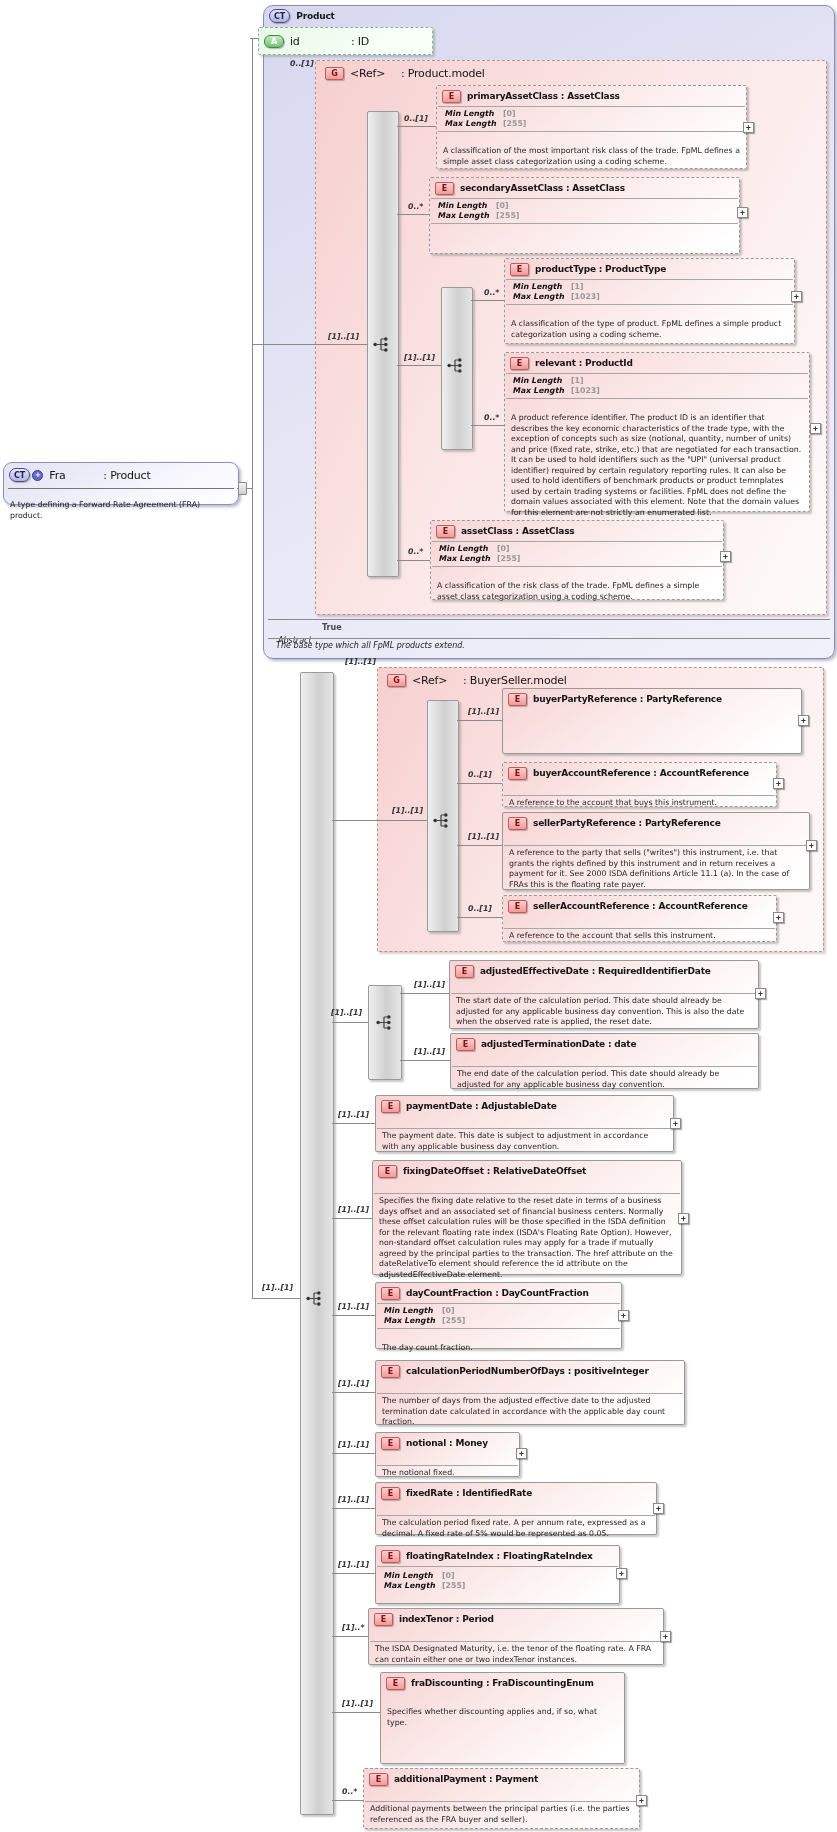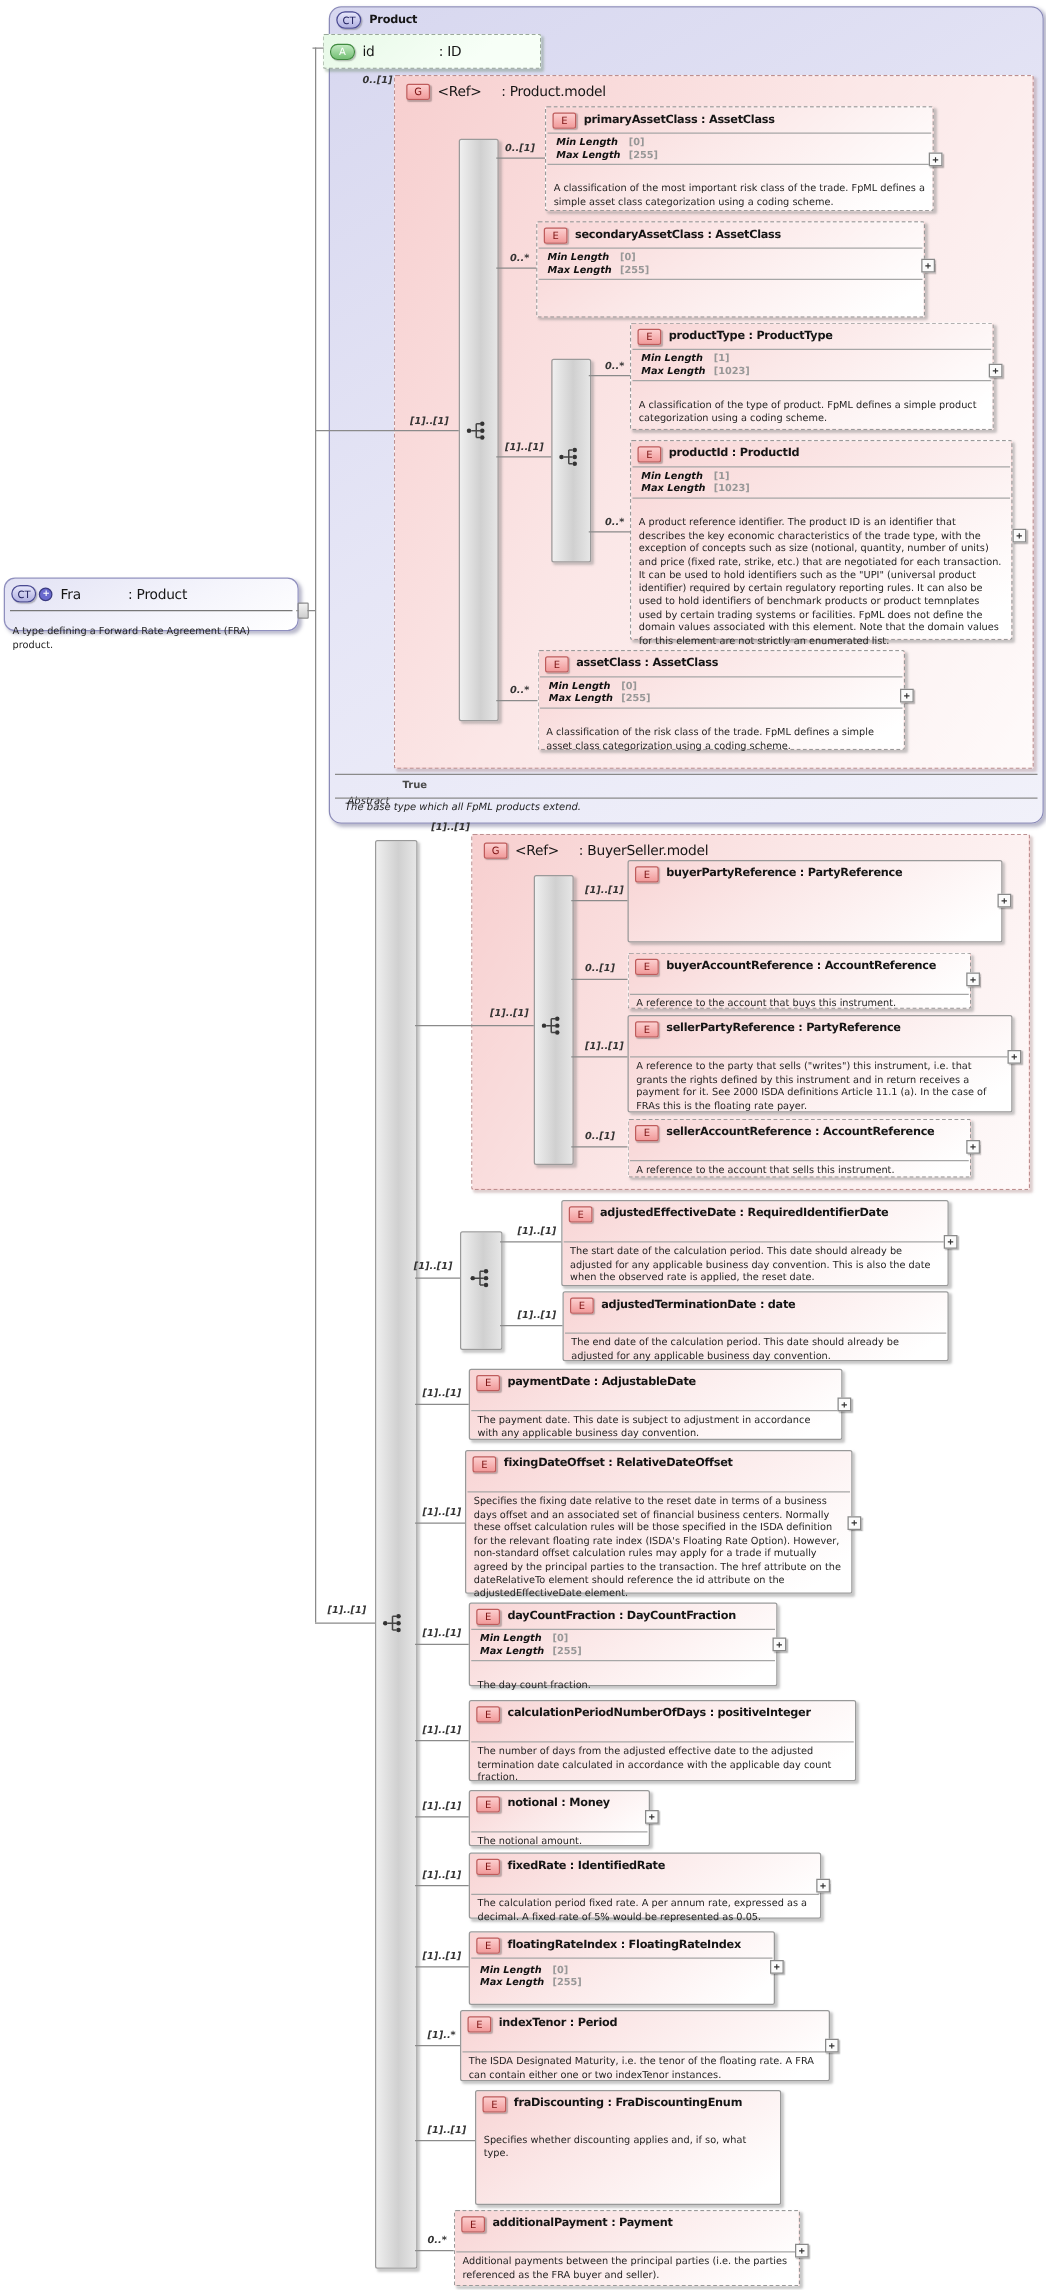--- a/index.html
+++ b/index.html
@@ -14,21 +14,21 @@
         border:1px dashed #bc8f8f;border-radius:2px;box-shadow:2px 2px 2px rgba(160,120,120,.35);}
   .abox{position:absolute;z-index:4;background:linear-gradient(140deg,#e7f9e7 0%,#f7fff7 70%);
         border:1px dashed #9aa89a;border-radius:2px;box-shadow:2px 2px 2px rgba(110,140,110,.4);}
   .ebox{position:absolute;z-index:4;background:linear-gradient(145deg,#f8d4d4 0%,#fbe8e8 40%,#ffffff 92%);
         border:1px solid #999;border-radius:2px;box-shadow:2px 2px 2px rgba(130,130,130,.45);}
   .ebox.dash{border-style:dashed;}
   
   .hd{display:flex;align-items:center;gap:6px;padding:2px 5px;height:16px;white-space:nowrap;}
   .ttl{font-weight:bold;font-size:9px;letter-spacing:-.2px;color:#151515;}
   .nm{font-weight:normal;font-size:11px;letter-spacing:-.2px;color:#151515;display:inline-block;}
-  .bdg{display:inline-flex;align-items:center;justify-content:center;font-weight:normal;font-size:8px;
+  .bdg{display:inline-flex;align-items:center;justify-content:center;font-weight:bold;font-size:8px;
        flex:0 0 auto;box-shadow:1px 1px 1px rgba(0,0,0,.25);}
   .bdg.e,.bdg.g{width:17px;height:11px;background:linear-gradient(#fccfcf,#f29a9a);border:1px solid #bf5b5b;
        border-radius:2px;color:#7c1212;}
   .bdg.a{width:18px;height:11px;background:linear-gradient(#c2eac2,#74c074);border:1px solid #3f8a3f;
        border-radius:6px;color:#fff;}
   .bdg.ct{height:12px;padding:0 4px;background:linear-gradient(#e6e6fa,#b2b2e2);border:1px solid #4a4a92;
        border-radius:7px;color:#20205e;}
   .pluscirc{display:inline-flex;align-items:center;justify-content:center;width:9px;height:9px;margin-left:-4px;
        background:#6a6ace;border:1px solid #3a3a80;border-radius:50%;color:#fff;font:bold 7px/7px "DejaVu Sans",sans-serif;}
   
@@ -259,21 +259,21 @@
       <div class="row">
           <span class="lab">Max Length</span>
           <span class="val">[1023]</span>
         </div>
     </div>
     <div class="dsc">A classification of the type of product. FpML defines a simple product categorization using a coding scheme.</div>
   </div>
   <div class="ebox dash" style="left:504px;top:352px;width:304px;height:158px">
     <div class="hd">
         <span class="bdg e">E</span>
-        <span class="ttl">productId : ProductId</span>
+        <span class="ttl">relevant : ProductId</span>
       </div>
     <div class="attrs">
       <div class="row">
           <span class="lab">Min Length</span>
           <span class="val">[1]</span>
         </div>
       <div class="row">
           <span class="lab">Max Length</span>
           <span class="val">[1023]</span>
         </div>
@@ -376,21 +376,21 @@
         <span class="bdg e">E</span>
         <span class="ttl">calculationPeriodNumberOfDays : positiveInteger</span>
       </div>
     <div class="dsc bt">The number of days from the adjusted effective date to the adjusted termination date calculated in accordance with the applicable day count fraction.</div>
   </div>
   <div class="ebox" style="left:375px;top:1432px;width:143px;height:43px">
     <div class="hd">
         <span class="bdg e">E</span>
         <span class="ttl">notional : Money</span>
       </div>
-    <div class="dsc bt">The notional amount.</div>
+    <div class="dsc bt">The notional fixed.</div>
   </div>
   <div class="ebox" style="left:375px;top:1482px;width:280px;height:51px">
     <div class="hd">
         <span class="bdg e">E</span>
         <span class="ttl">fixedRate : IdentifiedRate</span>
       </div>
     <div class="dsc bt">The calculation period fixed rate. A per annum rate, expressed as a decimal. A fixed rate of 5% would be represented as 0.05.</div>
   </div>
   <div class="ebox" style="left:375px;top:1545px;width:243px;height:57px">
     <div class="hd">

